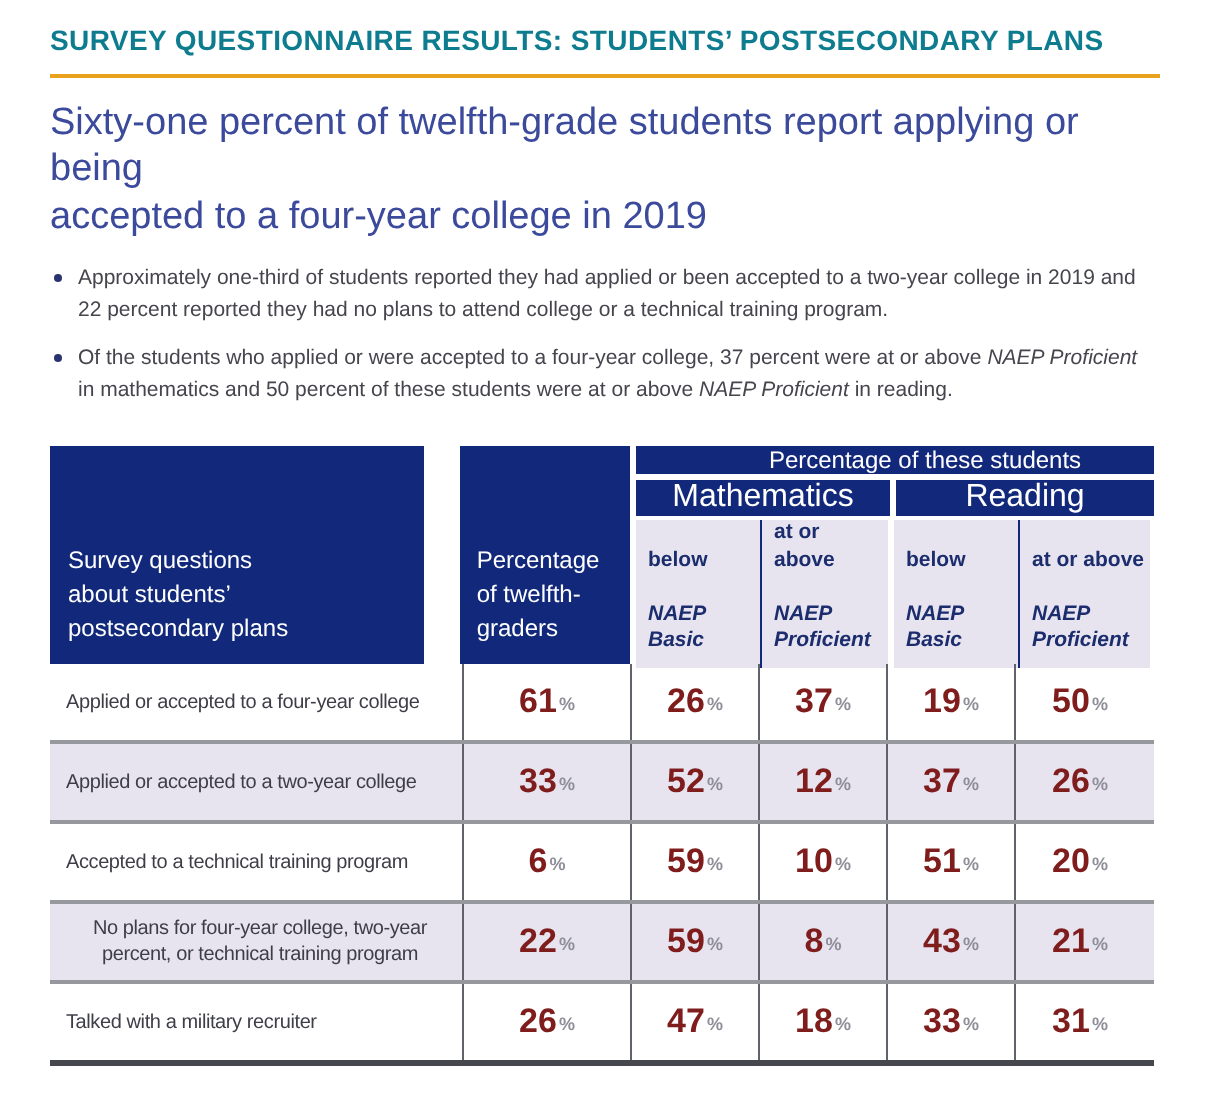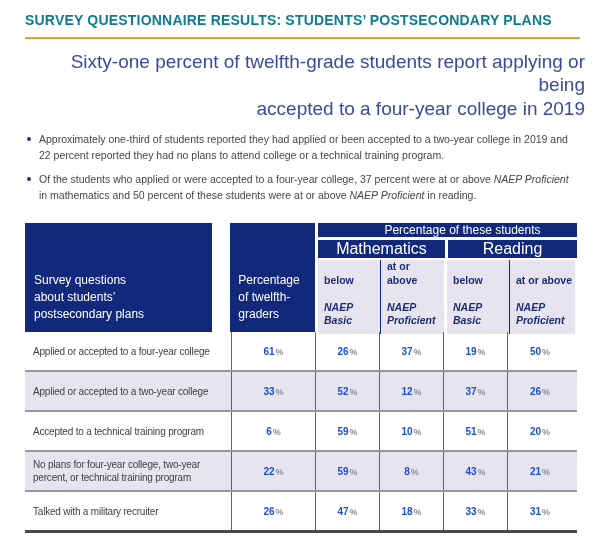--- a/index.html
+++ b/index.html
@@ -14,21 +14,20 @@
   .eyebrow{
     font-size:14px;font-weight:700;color:#0E7C8F;
     letter-spacing:.2px;line-height:1.2;
   }
   .gold-rule{height:2px;background:#E9A21B;width:555px;margin-top:8px;}
 
   
   .title{
     margin-top:11px;font-size:19px;line-height:1.24;color:#3C4A9C;
     font-weight:400;
-    text-align:right;
   }
 
   
   .bullets{margin-top:12px;}
   .bullet{
     position:relative;padding-left:14px;margin-bottom:8px;
     font-size:10.5px;line-height:1.5;color:#45454D;max-width:540px;
   }
   .bullet .dot{
     position:absolute;left:2px;top:5px;width:4px;height:4px;border-radius:50%;
@@ -69,34 +68,34 @@
   }
   .sub i{font-style:italic;}
   .sub.c3{width:63px;border-right:1px solid #12297B;}
   .sub.c4{width:63px;margin-right:3px;}
   .sub.c5{width:63px;border-right:1px solid #12297B;}
   .sub.c6{width:65px;}
 
   .tbody{border-bottom:3px solid #47474E;}
   .brow{display:flex;min-height:38px;align-items:stretch;}
   .brow + .brow{border-top:2px solid #97979E;}
-  .brow.alt{background:#E7E4F0;}
+  .brow.alt{background:#E7E4F0;text-align:center;}
   .bq{
     width:207px;border-right:1px solid #62626B;box-sizing:border-box;
     display:flex;align-items:center;
     padding:4px 4px 4px 8px;
     font-size:10px;letter-spacing:-0.2px;line-height:1.35;color:#3E3E48;
   }
   .bp{width:84px;border-right:1px solid #62626B;}
   .bv{width:64px;border-right:1px solid #62626B;}
   .bv.last{border-right:none;}
   .bp,.bv{
     display:flex;align-items:center;justify-content:center;box-sizing:border-box;
   }
-  .num{font-weight:700;font-size:10px;color:#1d4ed8;}
+  .num{font-weight:700;font-size:17px;color:#7f1d1d;}
   .pct{font-size:9px;color:#8E8E99;font-weight:600;margin-left:1px;align-self:center;position:relative;top:1px;}
 </style>
 </head>
 <body>
 
 <div class="page">
 
   <div class="eyebrow">SURVEY QUESTIONNAIRE RESULTS: STUDENTS’ POSTSECONDARY PLANS</div>
   <div class="gold-rule"></div>
 

